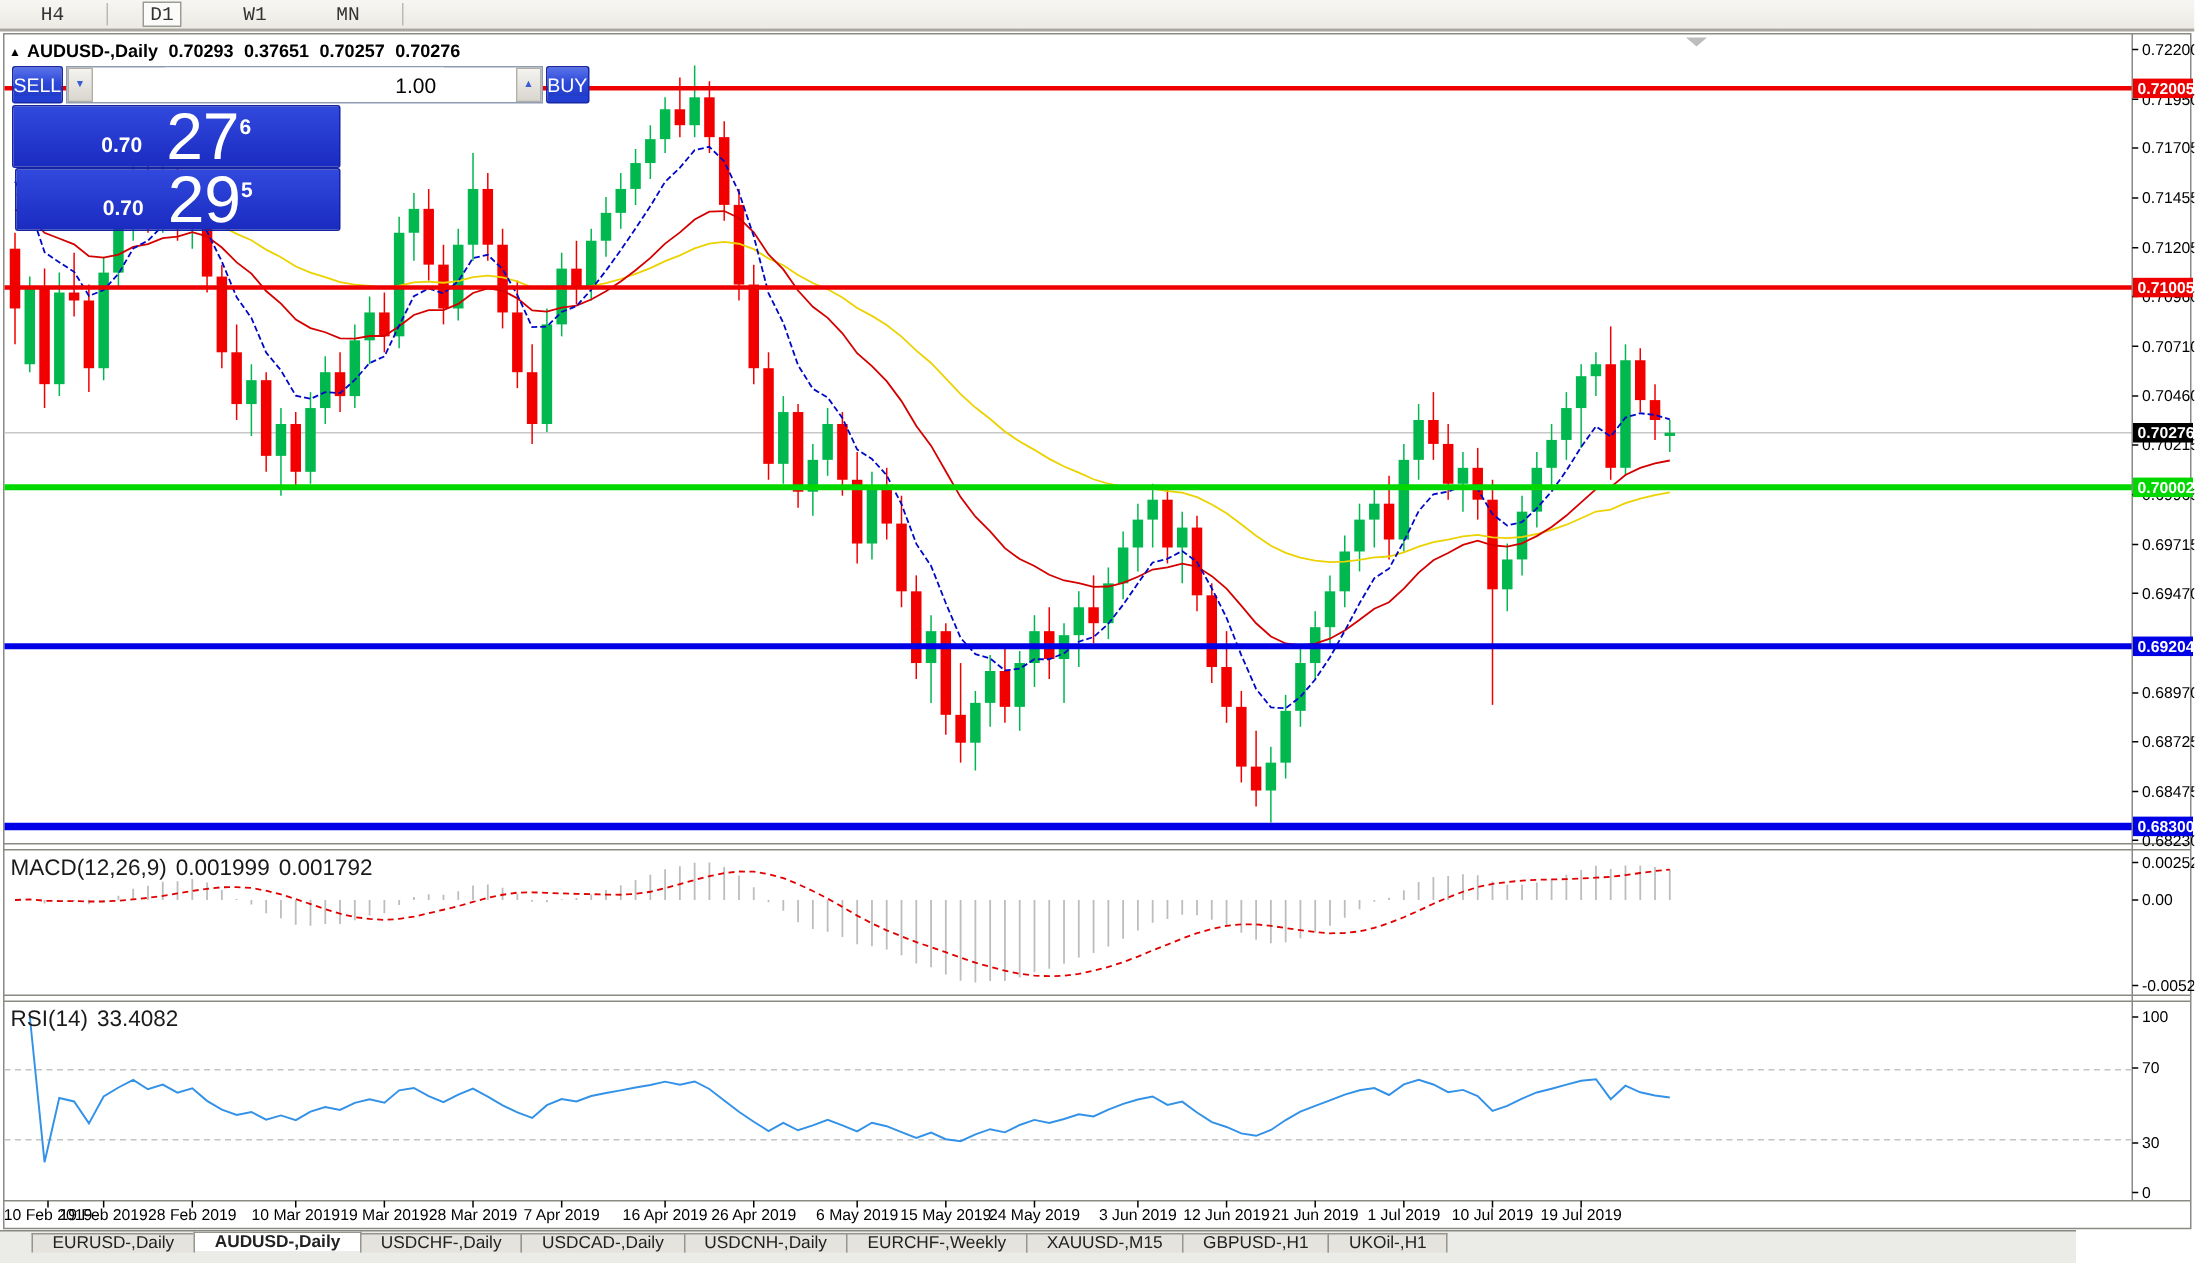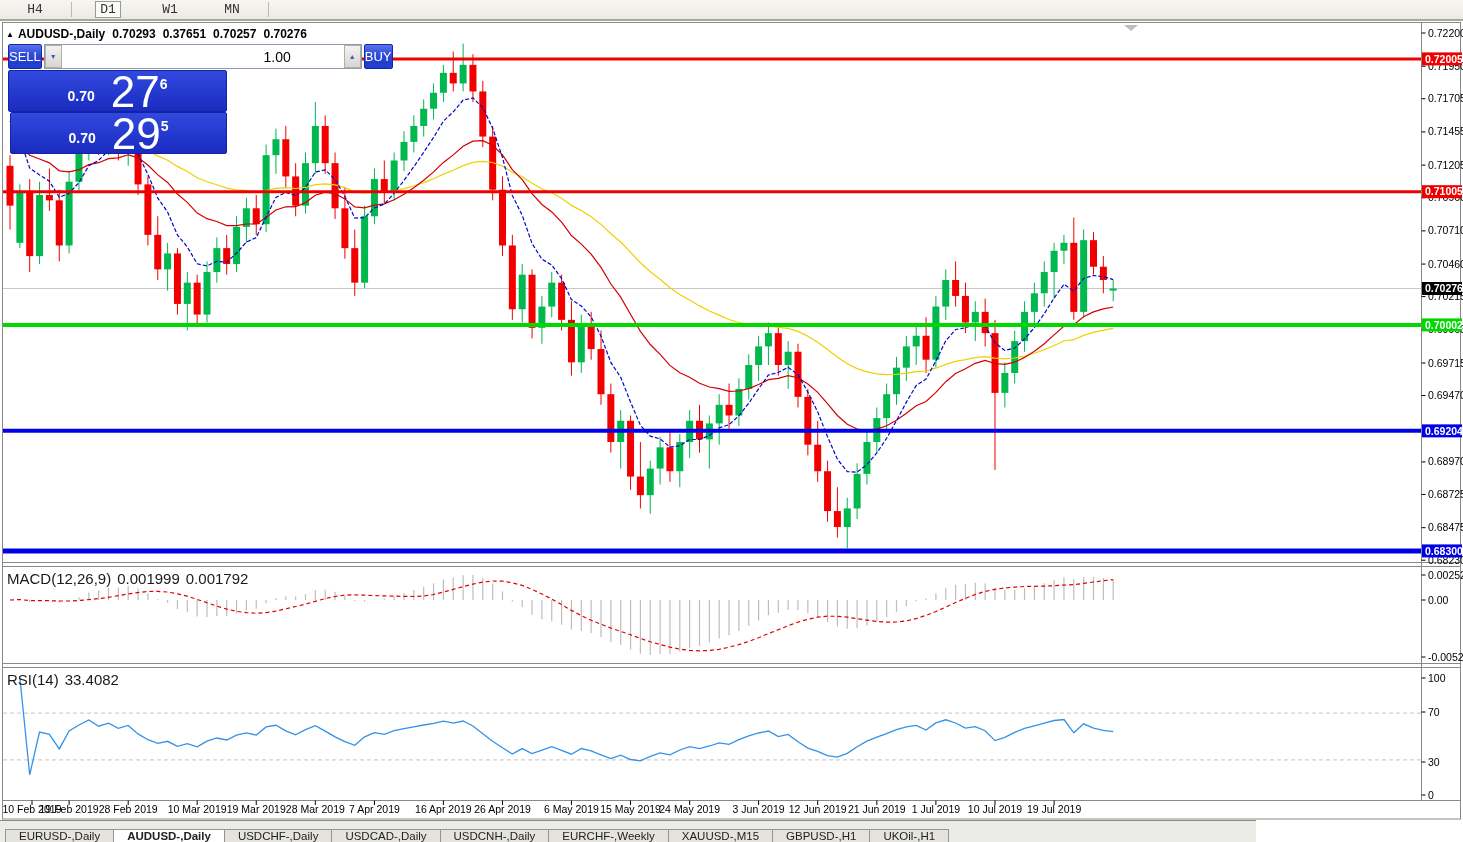--- a/index.html
+++ b/index.html
@@ -45,23 +45,23 @@
   .tp-row2 { display:flex; margin-top:1px; height:41px;flex-direction:column; }
   .tp-price { flex:1; color:#fff; background:linear-gradient(#3249de,#1a2bc0);
               border:1px solid #1423a4; border-radius:2px; display:flex;
               align-items:baseline; justify-content:center; padding-top:2px; cursor:pointer; }
   .tp-price + .tp-price { margin-left:2px; }
   .tp-price .frac { font-size:14px; font-weight:bold; align-self:flex-end; margin-bottom:7px; }
   .tp-price .big  { font-size:44px; font-weight:400; line-height:38px; margin-left:16px; }
   .tp-price .sup  { font-size:14px; font-weight:bold; align-self:flex-start; margin-top:3px; }
 
   
-  #tabbar { position:absolute; left:0; top:820px; width:1256px; height:22px;
+  #tabbar { position:absolute; left:0; top:820px; width:1384px; height:22px;
             background:#ebebe7; border-top:1px solid #8a8a84; display:flex;
-            align-items:flex-end; padding-left:6px; z-index:5; }
+            align-items:flex-start; padding-left:22px; z-index:5; }
   .tab { font-size:11.5px; color:#222; padding:0 13px; display:flex; align-items:center;
          background:#e4e3de; border:1px solid #97958d; border-bottom:none; margin-left:-1px;
          margin-top:1px; cursor:pointer; }
   .tab.active { background:#ffffff; font-weight:bold; margin-top:0; }
 </style>
 </head>
 <body>
 
 <div id="app">
 

